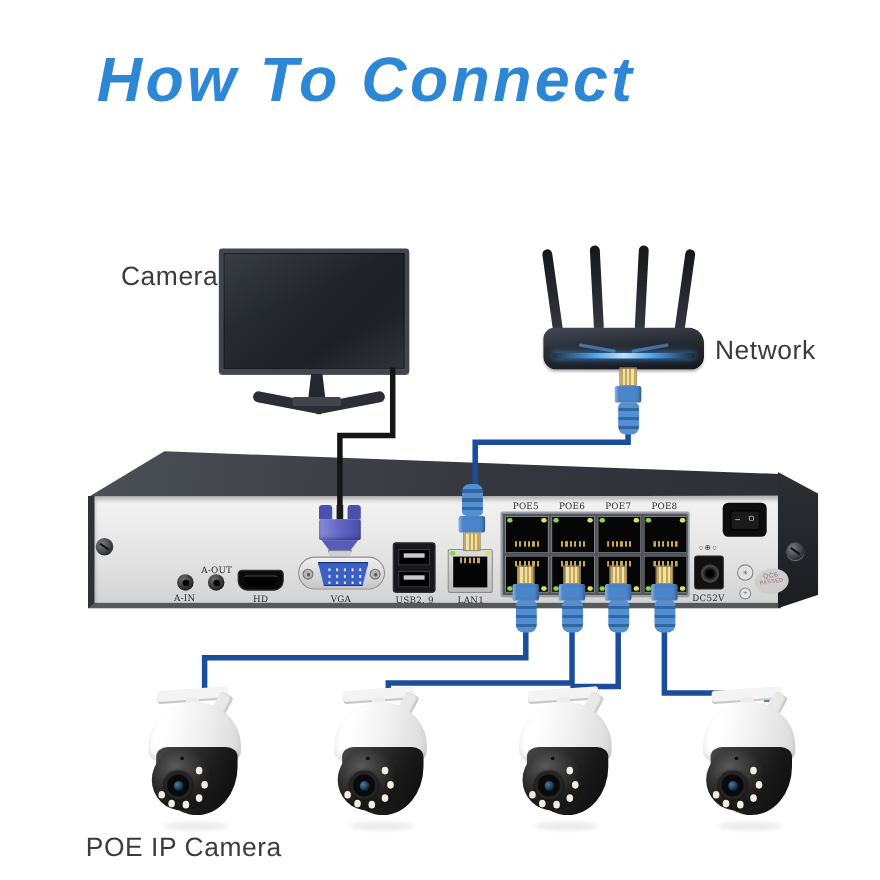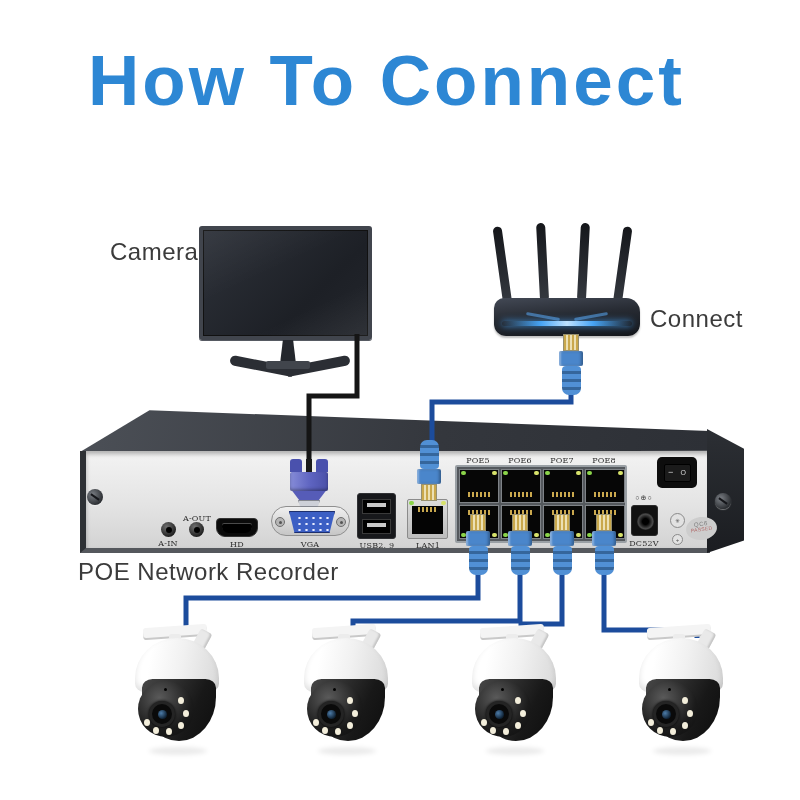--- a/index.html
+++ b/index.html
@@ -6,21 +6,21 @@
     --title-blue:#2d87d4; --cable-blue:#1c4c9c; --plug-blue:#4a86cb;
     --label-gray:#3b3b3b; --vga-purple:#5d63c0; --router-glow:#47a4f5;
     --led-green:#8bd44a; --led-yellow:#d7e26b;
   }
   *{margin:0;padding:0;box-sizing:border-box}
   body{background:#fff;font-family:"Liberation Sans",sans-serif}
   #stage{position:relative;width:800px;height:800px;background:#fff;overflow:hidden}
 
   
   .title{position:absolute;left:88px;top:40px;width:680px;
-    font-size:71px;font-weight:bold;letter-spacing:3px;
+    font-size:57px;font-weight:bold;font-style:italic;letter-spacing:3px;
     color:var(--title-blue);white-space:nowrap}
 
   
   .big-label{position:absolute;font-size:24px;color:var(--label-gray);letter-spacing:.5px;white-space:nowrap}
   .plabel{position:absolute;transform:translateX(-50%);font-family:"DejaVu Serif",serif;
     font-size:8px;color:#2d2d2d;white-space:nowrap;z-index:6;letter-spacing:.2px}
 
   
   .mon-screen{position:absolute;left:199px;top:226px;width:173px;height:114px;
     background:linear-gradient(135deg,#2e323a,#1d2026 65%,#23262c);
@@ -181,21 +181,21 @@
 
   <div class="big-label" style="left:110px;top:238px">Camera</div>
   <div class="mon-screen">
       <div class="mon-sheen"></div>
     </div>
   <div class="mon-neck"></div>
   <div class="mon-hub"></div>
   <div class="mon-wing l"></div>
   <div class="mon-wing r"></div>
 
-  <div class="big-label" style="left:650px;top:305px">Connect</div>
+  <div class="big-label" style="left:650px;top:305px">Network</div>
   <div class="antenna" style="left:503px;top:226px;transform:rotate(-8deg)"></div>
   <div class="antenna" style="left:540px;top:223px;transform:rotate(-3deg)"></div>
   <div class="antenna" style="left:577px;top:223px;transform:rotate(3deg)"></div>
   <div class="antenna" style="left:613px;top:226px;transform:rotate(8deg)"></div>
   <div class="router-body">
     <div class="router-glow"></div>
     <div class="router-vee l"></div>
     <div class="router-vee r"></div>
   </div>
 
@@ -337,21 +337,21 @@
 
   <div class="vga-conn">
     <div class="vc-ears">
         <div class="vc-stub"></div>
       </div>
     <div class="vc-body"></div>
     <div class="vc-taper"></div>
     <div class="vc-metal"></div>
   </div>
 
-  <div class="big-label" style="left:78px;top:558px">POE Network Recorder</div>
+  <div class="big-label" style="left:78px;top:757px">POE IP Camera</div>
 
   <div class="cam" style="left:131px;top:619px">
     <div class="shadow"></div>
     <div class="plate"></div>
       <div class="arm"></div>
       <div class="nub"></div>
     <div class="dome"></div>
     <div class="lower"></div>
     <div class="ball">
       <div class="mic"></div>

